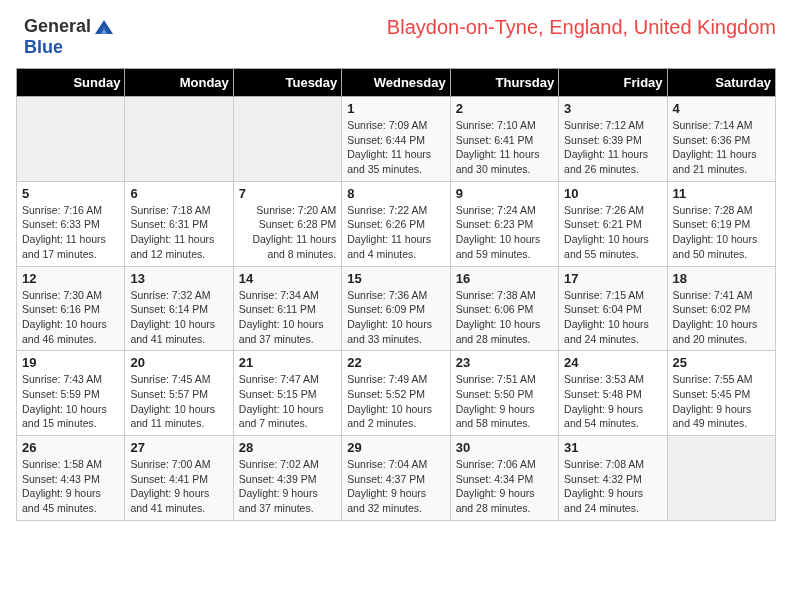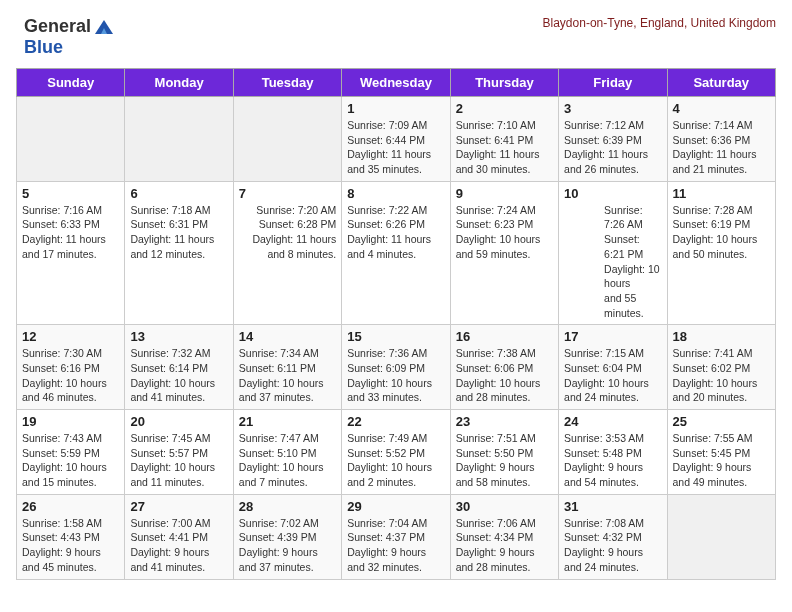--- a/index.html
+++ b/index.html
@@ -25,34 +25,34 @@
     .logo-blue { color: #2255aa; }
     .title-block {
       text-align: right;
     }
     .month-title {
       font-size: 32px;
       font-weight: bold;
       color: #222;
     }
     .location {
-      font-size: 12px;
-      color: #7f1d1d;
+      font-size: 20px;
+      color: #ef4444;
     }
     table {
       width: 100%;
       border-collapse: collapse;
     }
     thead tr th {
-      background-color: #6d28d9;
+      background-color: #000000;
       color: #fff;
       font-size: 13px;
       font-weight: bold;
       padding: 6px 4px;
-      text-align: center;
+      text-align: right;
       border: 1px solid #aaa;
     }
     tbody tr td {
       border: 1px solid #ccc;
       vertical-align: top;
       padding: 4px 5px;
       width: calc(100% / 7);
       min-height: 80px;
       font-size: 11px;
       color: #222;
@@ -176,21 +176,21 @@
         </td>
         <td>
           <span class="day-num">9</span>
           <div class="day-info" style="white-space: pre-line;">Sunrise: 7:24 AM
 Sunset: 6:23 PM
 Daylight: 10 hours
 and 59 minutes.</div>
         </td>
         <td>
           <span class="day-num">10</span>
-          <div class="day-info" style="white-space: pre-line; margin-left: 40px;">Sunrise: 7:26 AM
+          <div class="day-info" style="white-space: pre-line;">Sunrise: 7:26 AM
 Sunset: 6:21 PM
 Daylight: 10 hours
 and 55 minutes.</div>
         </td>
         <td>
           <span class="day-num">11</span>
           <div class="day-info" style="white-space: pre-line;">Sunrise: 7:28 AM
 Sunset: 6:19 PM
 Daylight: 10 hours
 and 50 minutes.</div>
@@ -258,21 +258,21 @@
         <td>
           <span class="day-num">20</span>
           <div class="day-info" style="white-space: pre-line;">Sunrise: 7:45 AM
 Sunset: 5:57 PM
 Daylight: 10 hours
 and 11 minutes.</div>
         </td>
         <td>
           <span class="day-num">21</span>
           <div class="day-info" style="white-space: pre-line;">Sunrise: 7:47 AM
-Sunset: 5:10 PM
+Sunset: 5:15 PM
 Daylight: 10 hours
 and 7 minutes.</div>
         </td>
         <td>
           <span class="day-num">22</span>
           <div class="day-info" style="white-space: pre-line;">Sunrise: 7:49 AM
 Sunset: 5:52 PM
 Daylight: 10 hours
 and 2 minutes.</div>
         </td>

